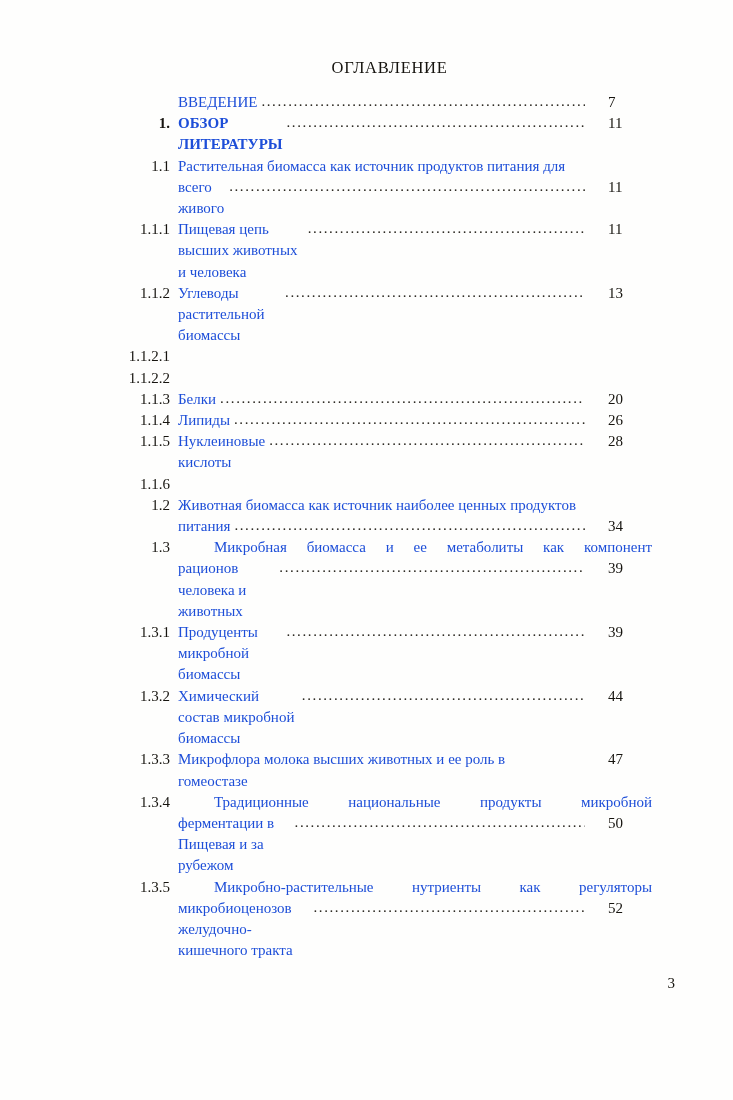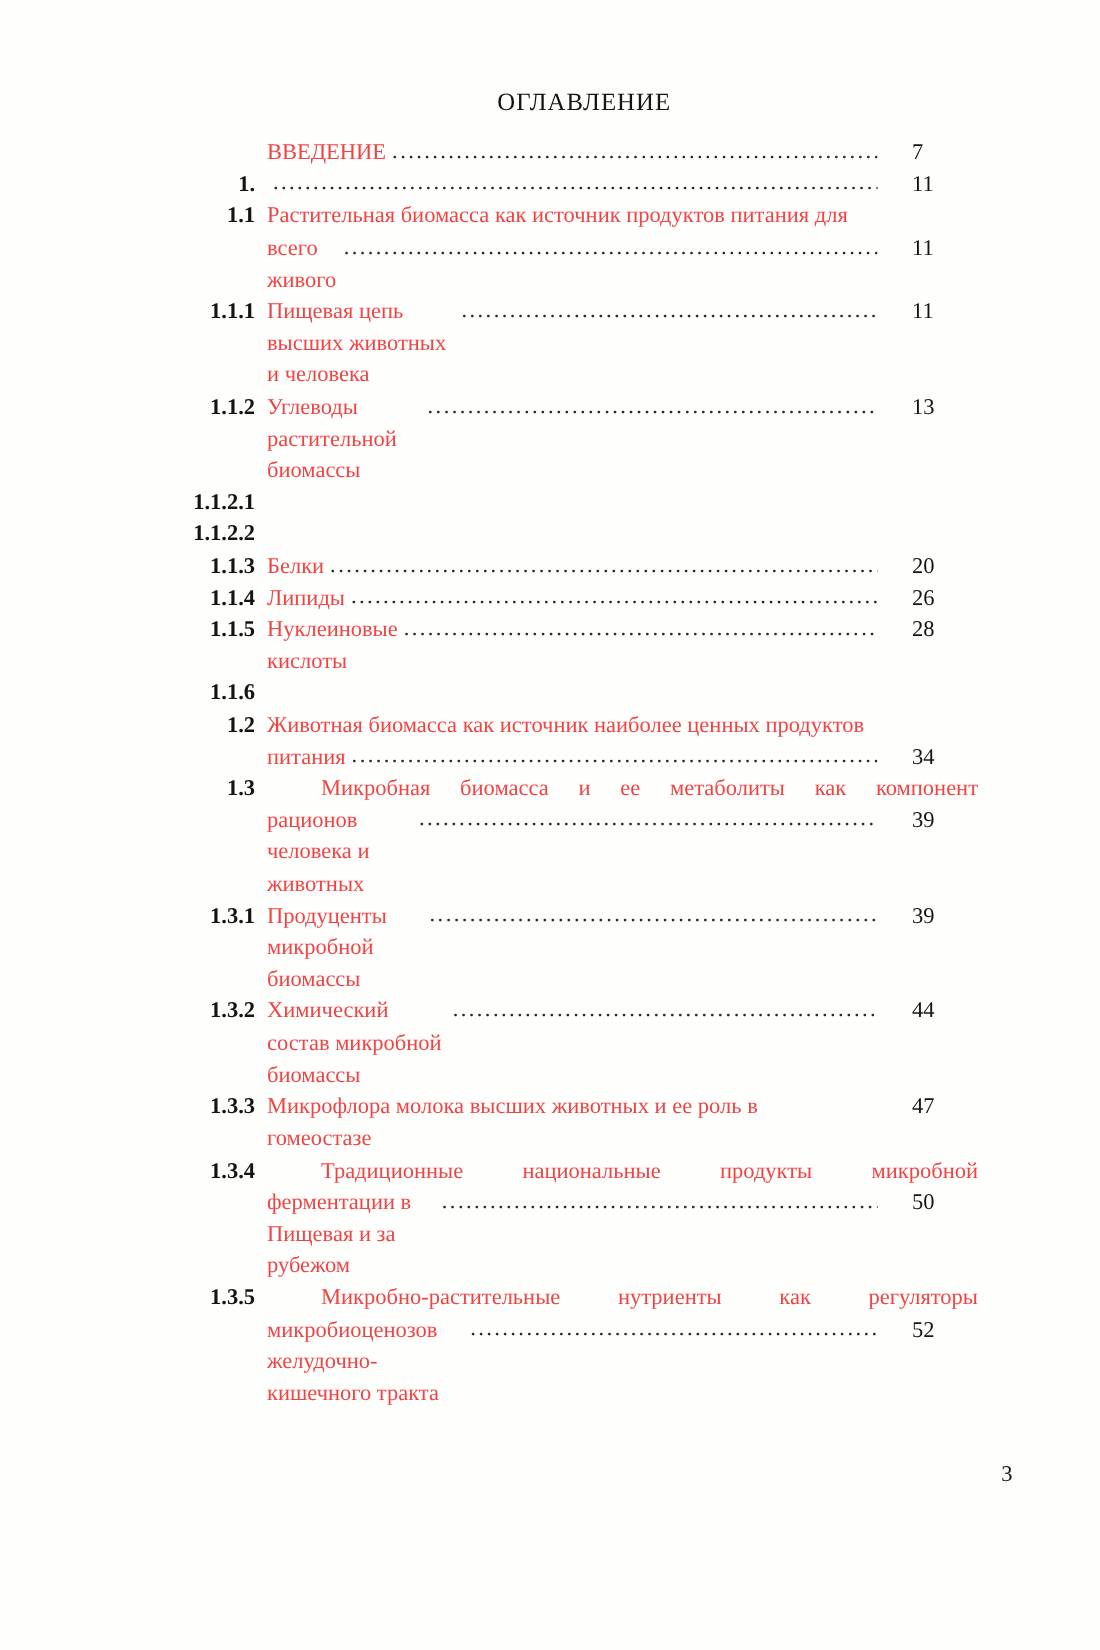--- a/index.html
+++ b/index.html
@@ -51,39 +51,38 @@
   }
 
   .num {
     flex: 0 0 78px;
     text-align: right;
     padding-right: 8px;
     font-size: 15px;
     line-height: 21.2px;
     white-space: nowrap;
     color: #16140f;
-    font-weight: bold;
   }
 
   .body-col {
     flex: 1 1 auto;
     min-width: 0;
   }
 
   .line {
     display: flex;
     align-items: baseline;
     width: 100%;
     line-height: 21.2px;
   }
 
   .label {
     font-size: 15px;
     white-space: pre-wrap;
-    color: #ef4444;
+    color: #1d4ed8;
   }
 
   
   .line.justify {
     justify-content: space-between;
   }
   .line.justify .label {
     display: block;
     width: 100%;
     text-align: justify;
@@ -143,20 +142,21 @@
             <span class="label">ВВЕДЕНИЕ</span>
             <span class="leader"></span>
             <span class="pg">7</span>
           </div>
         </div>
       </div>
       <div class="toc-row bold">
         <div class="num">1.</div>
         <div class="body-col">
           <div class="line">
+            <span class="label">ОБЗОР ЛИТЕРАТУРЫ</span>
             <span class="leader"></span>
             <span class="pg">11</span>
           </div>
         </div>
       </div>
       <div class="toc-row">
         <div class="num">1.1</div>
         <div class="body-col">
           <div class="line">
             <span class="label">Растительная биомасса как источник продуктов питания для</span>

